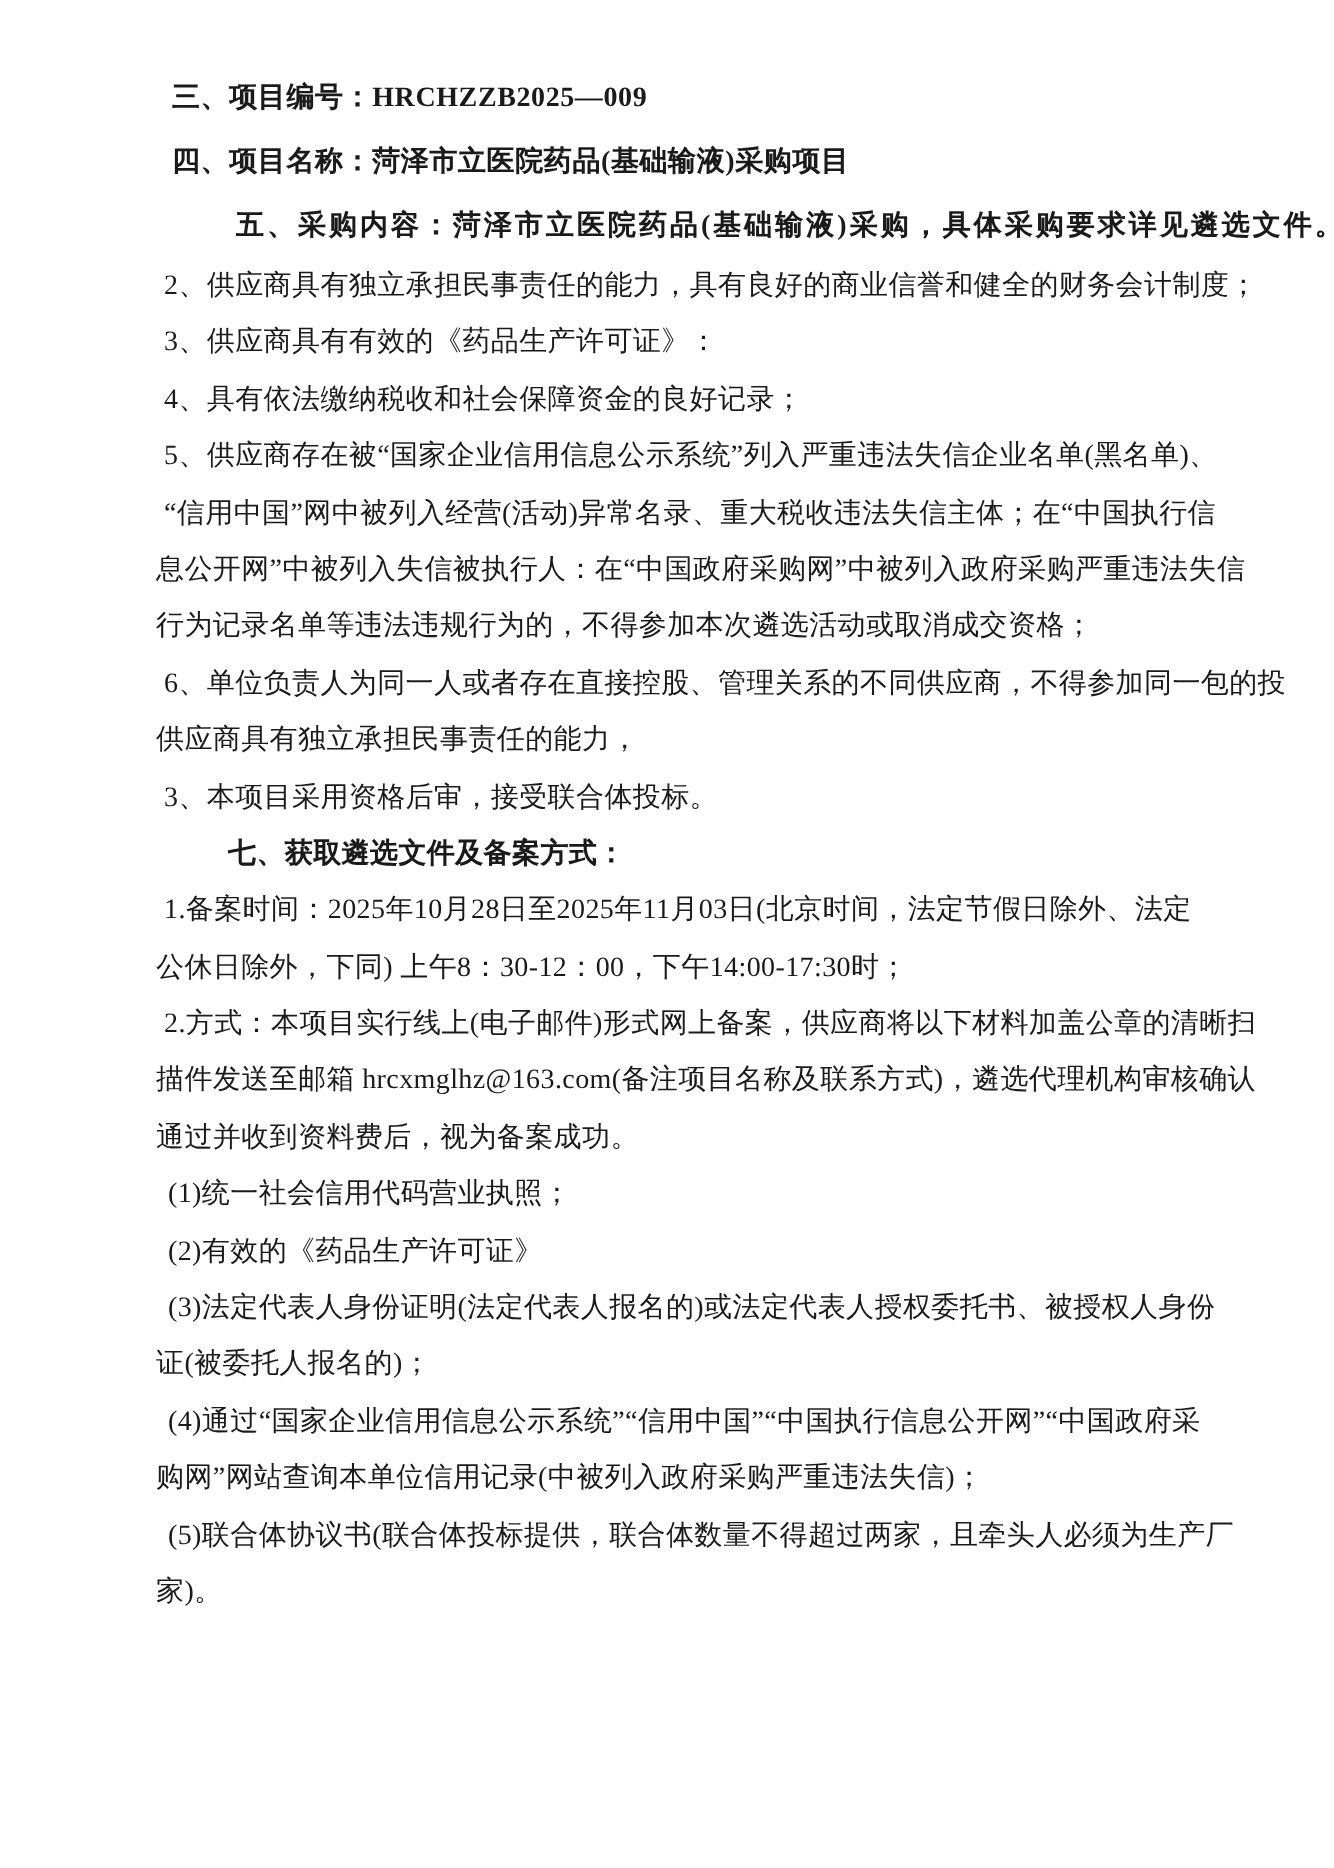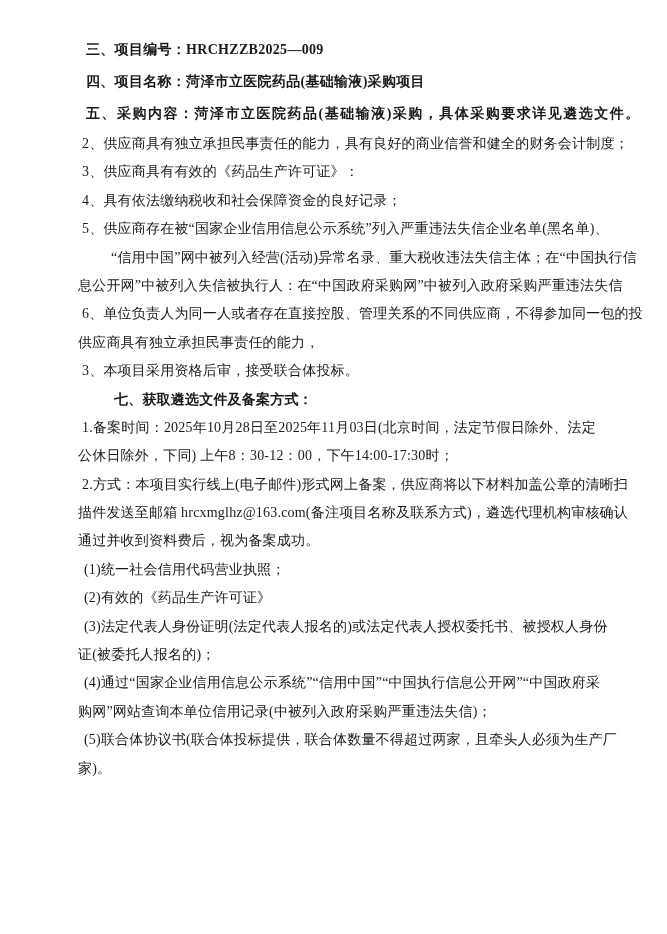--- a/index.html
+++ b/index.html
@@ -30,28 +30,28 @@
     white-space: nowrap;
   }
   
   .hd .ln {
     font-weight: bold;
     line-height: 32px;
     height: 32px;
     letter-spacing: 0.3px;
   }
   
-  .hd.sp .ln { letter-spacing: 1.5px; }
+  .hd.sp .ln { letter-spacing: 1.5px; margin-left: 32px; }
   
   .b .ln { font-weight: bold; margin-left: 28px; }
   
   .ind-h { padding-left: 8px; }   
   .ind-n { padding-left: 4px; }   
   .ind-p { padding-left: 6px; }   
-  .ind-q { padding-left: 4px; margin-left: 29px; }   
+  .ind-q { padding-left: 4px; }   
 </style>
 </head>
 <body>
 
 <div class="page">
 
   <div class="para hd">
     <div class="ln ind-h">三、项目编号：HRCHZZB2025—009</div>
   </div>
 
@@ -74,20 +74,21 @@
   </div>
 
   <div class="para">
     <div class="ln ind-n">4、具有依法缴纳税收和社会保障资金的良好记录；</div>
   </div>
 
   <div class="para">
     <div class="ln ind-n">5、供应商存在被“国家企业信用信息公示系统”列入严重违法失信企业名单(黑名单)、</div>
     <div class="ln ind-q">“信用中国”网中被列入经营(活动)异常名录、重大税收违法失信主体；在“中国执行信</div>
     <div class="ln">息公开网”中被列入失信被执行人：在“中国政府采购网”中被列入政府采购严重违法失信</div>
+    <div class="ln">行为记录名单等违法违规行为的，不得参加本次遴选活动或取消成交资格；</div>
   </div>
 
   <div class="para">
     <div class="ln ind-n">6、单位负责人为同一人或者存在直接控股、管理关系的不同供应商，不得参加同一包的投</div>
     <div class="ln">供应商具有独立承担民事责任的能力，</div>
   </div>
 
   <div class="para">
     <div class="ln ind-n">3、本项目采用资格后审，接受联合体投标。</div>
   </div>

